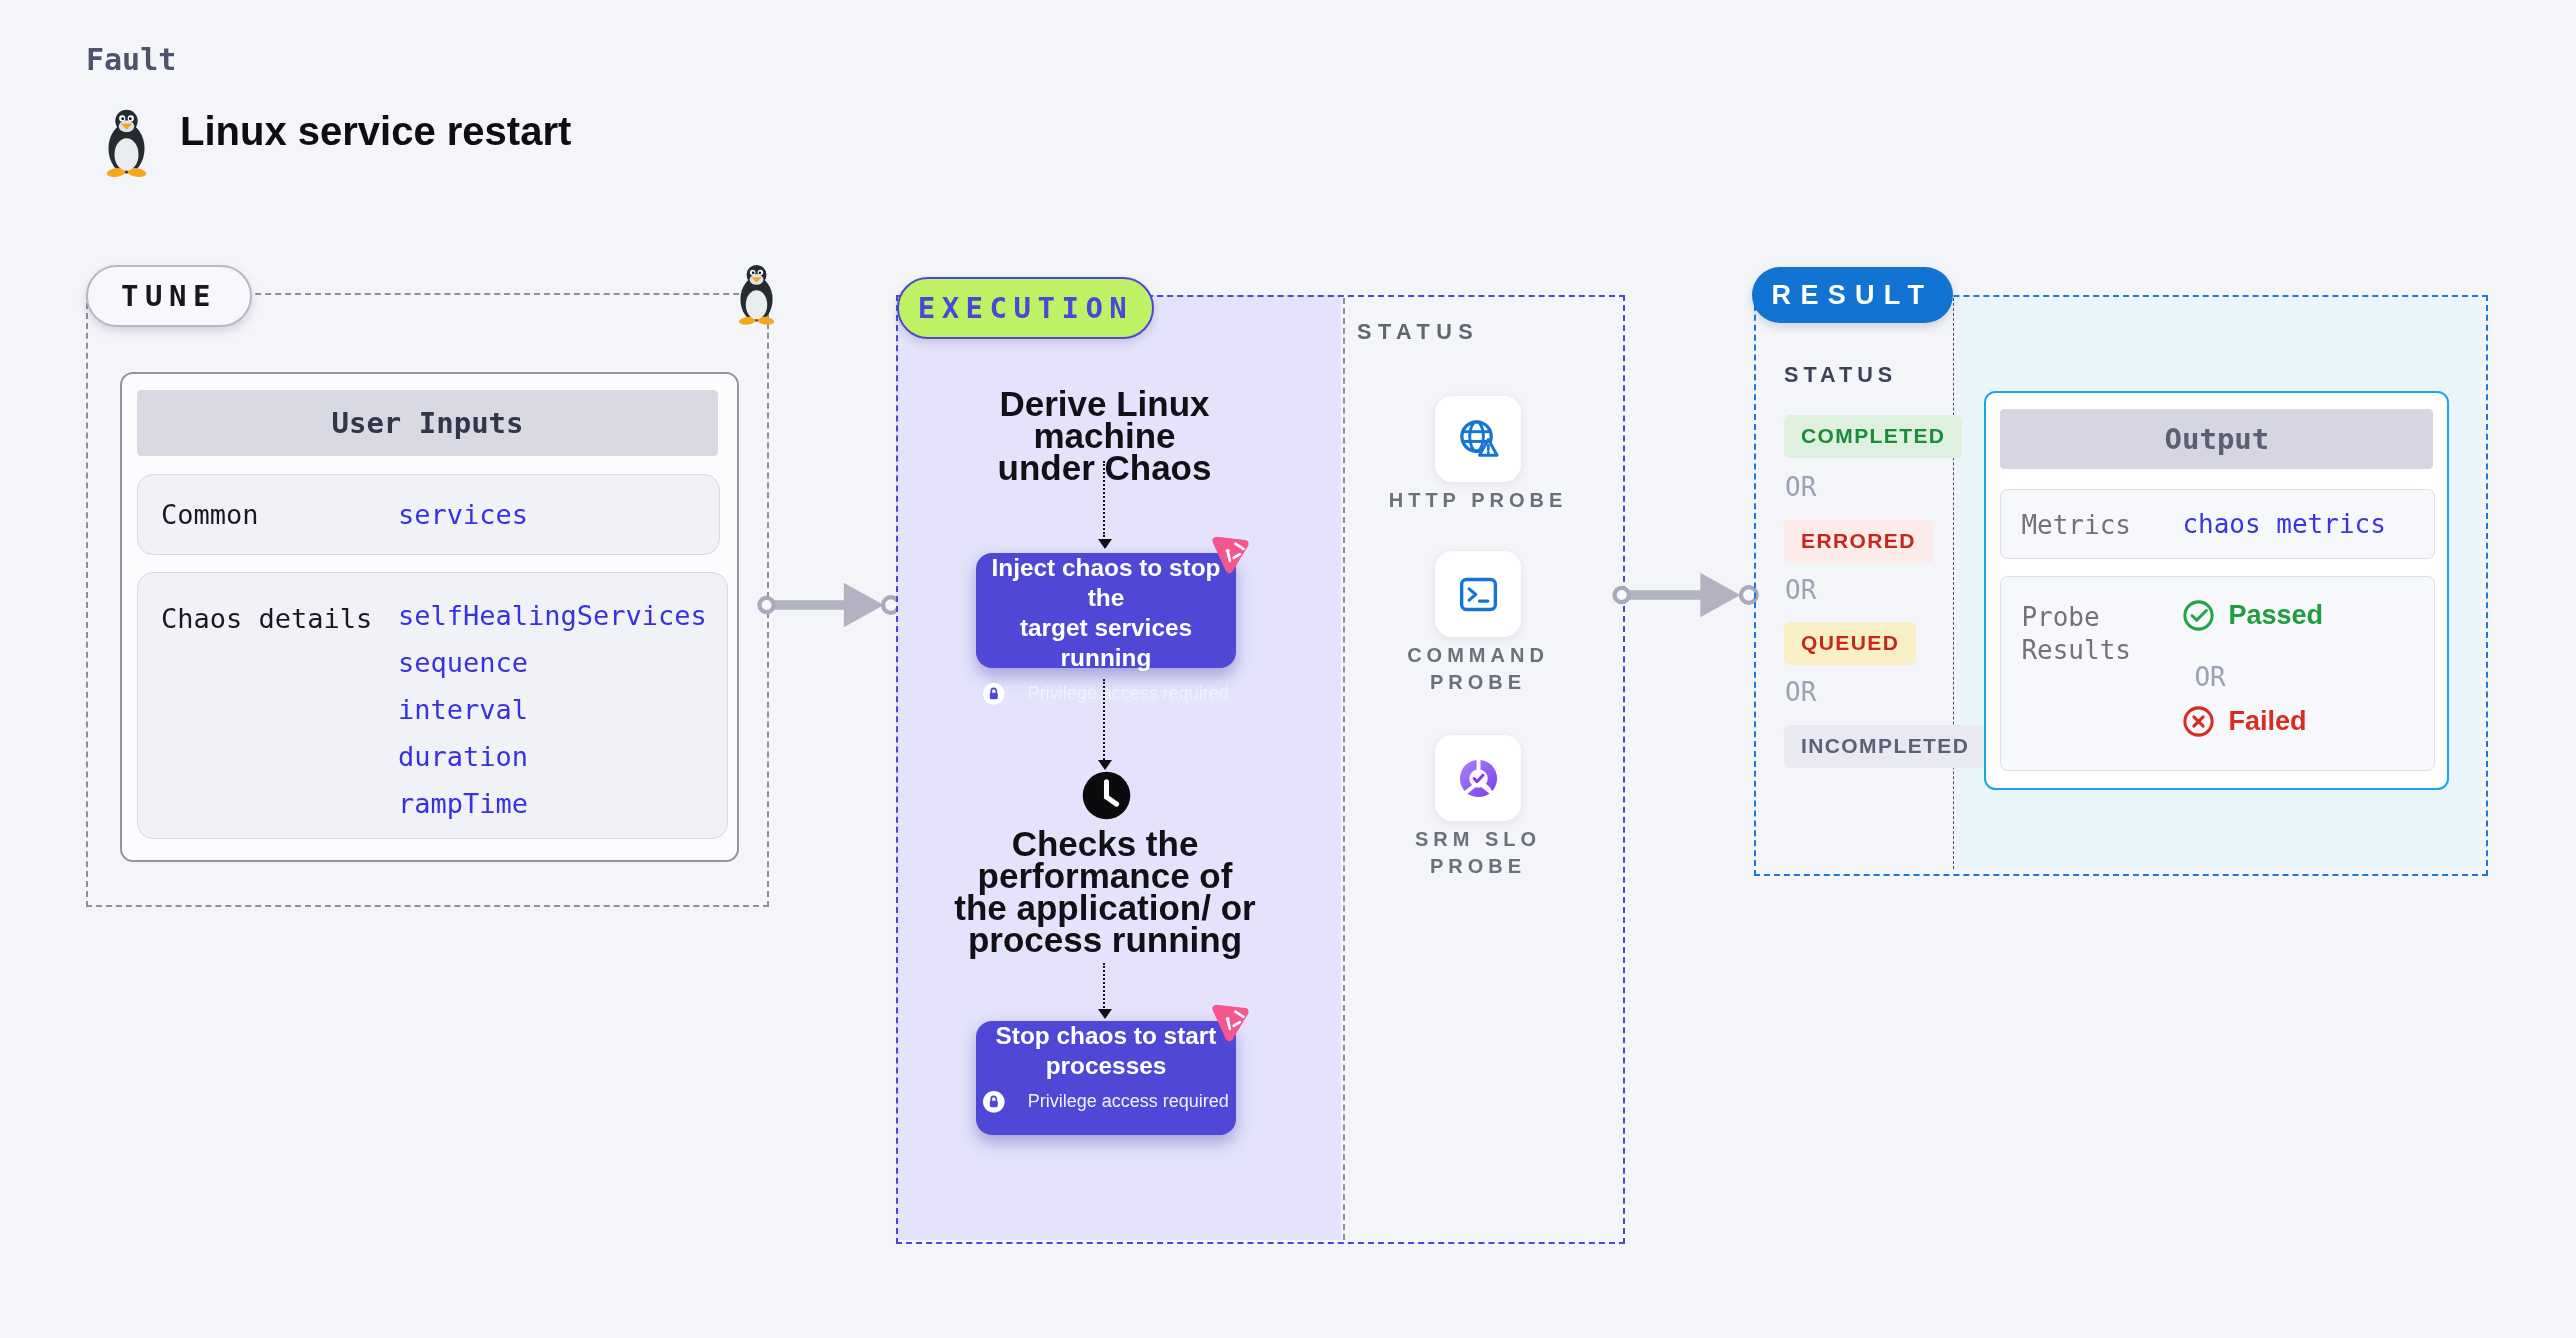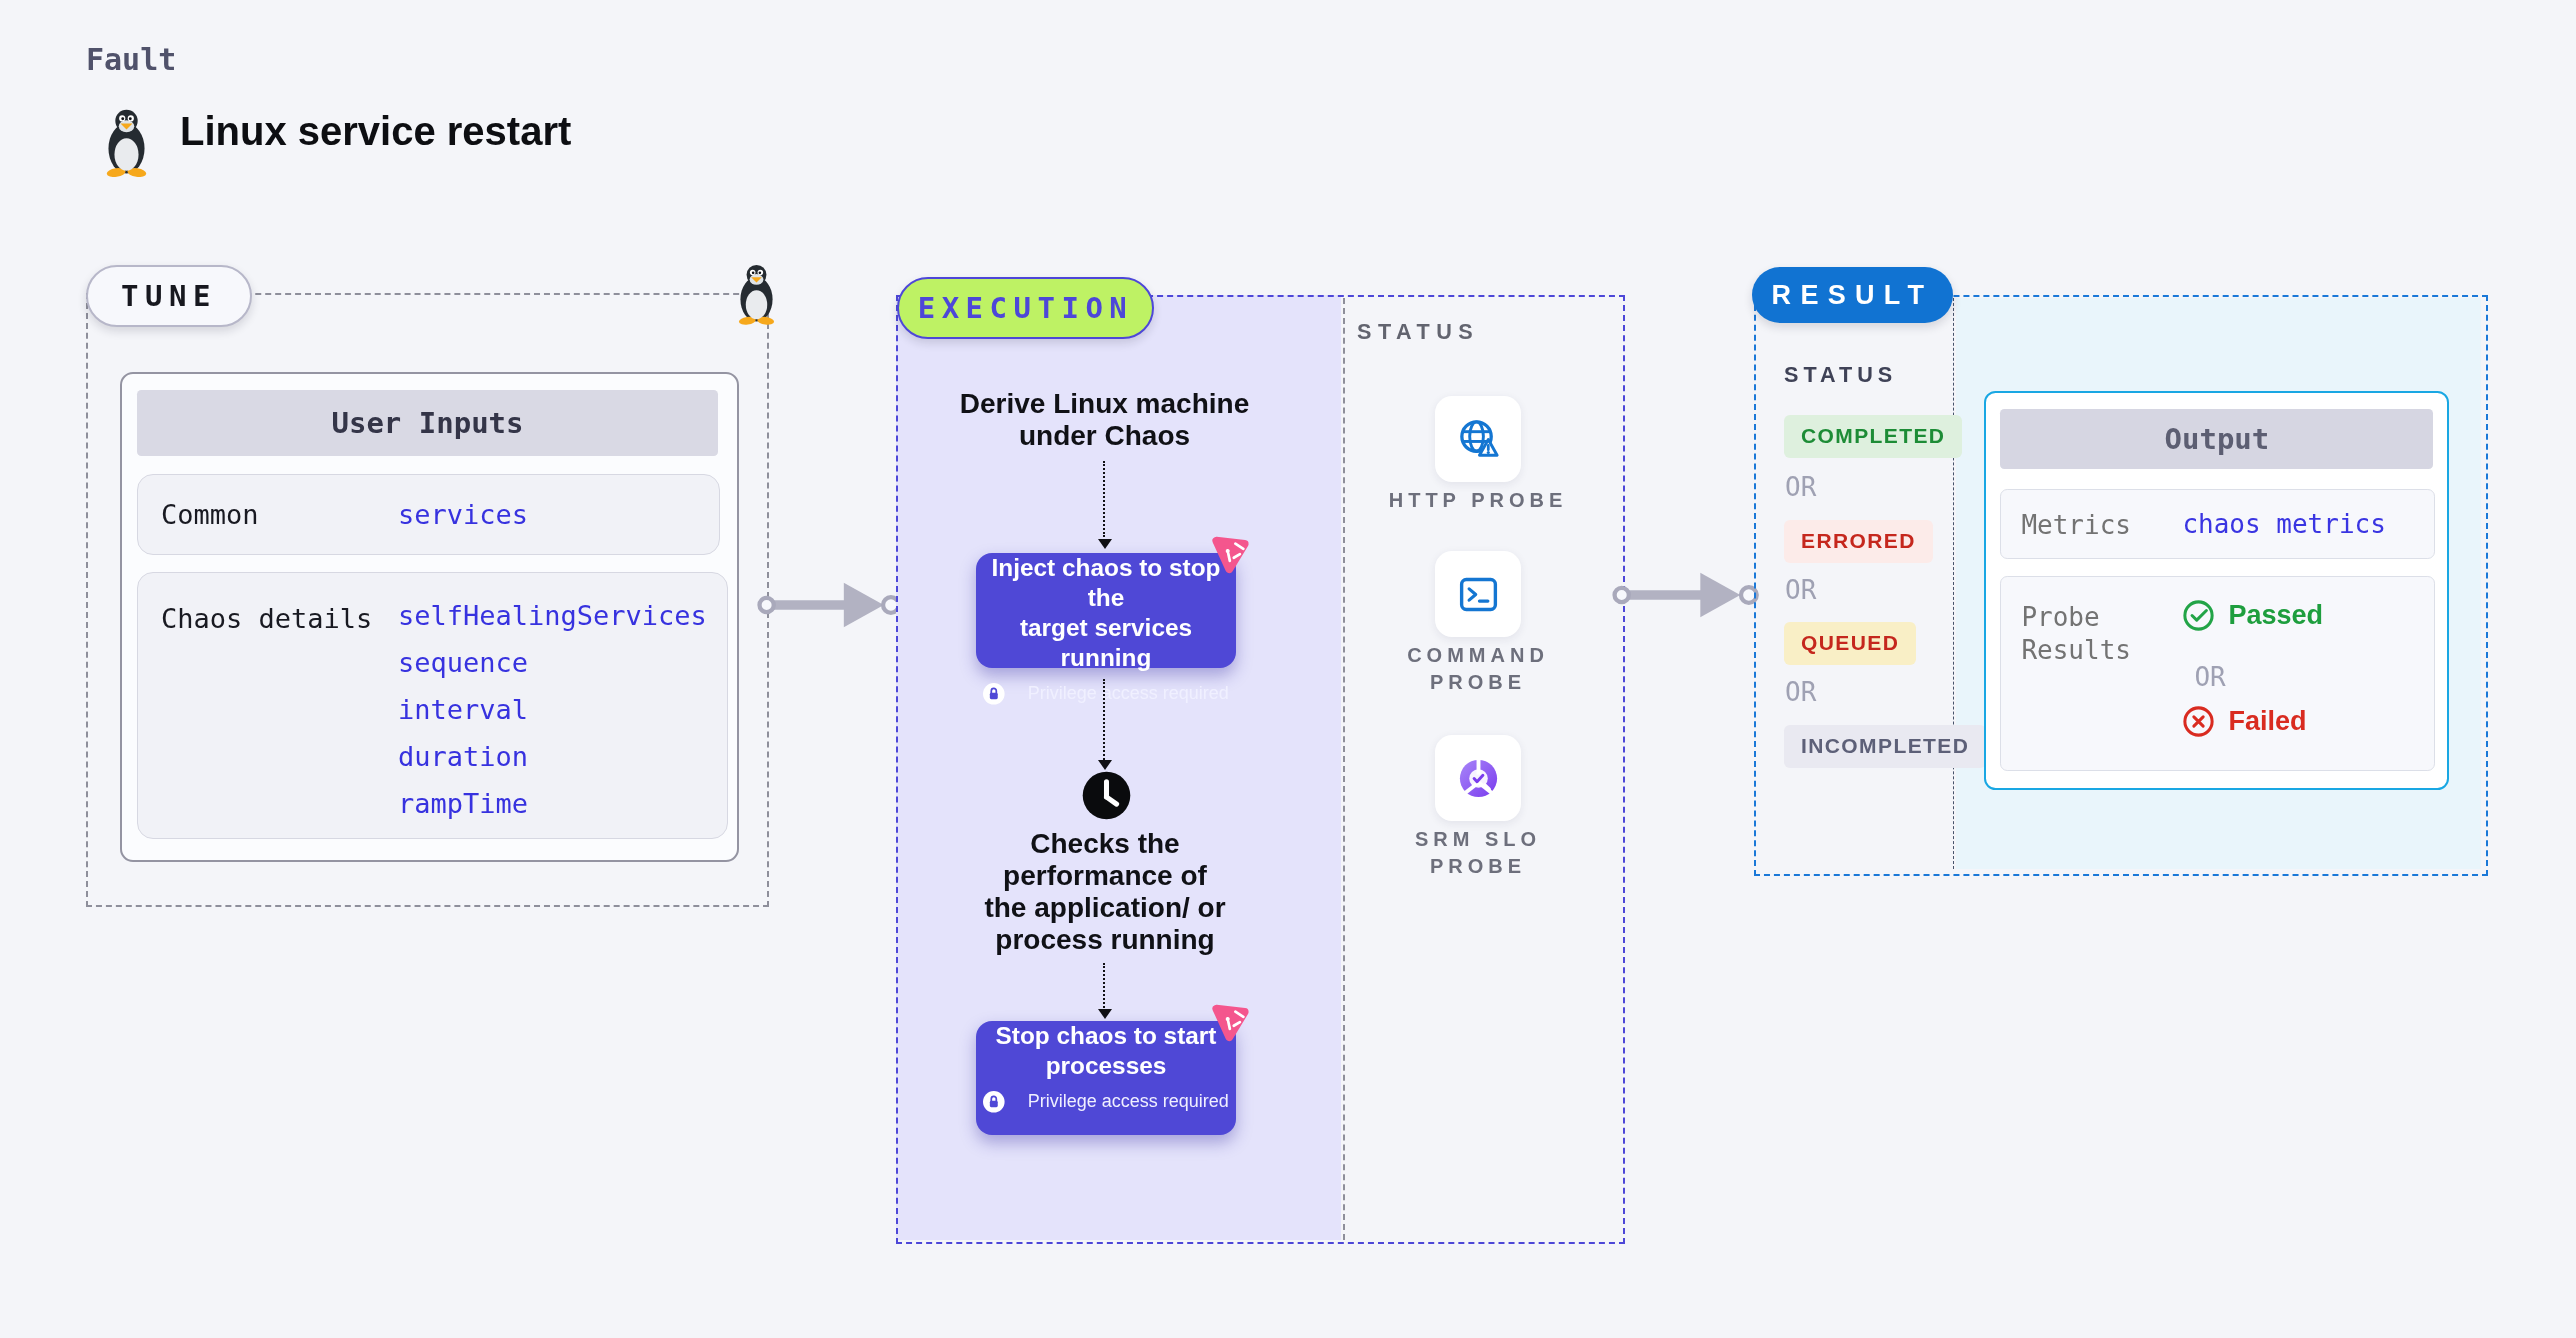--- a/index.html
+++ b/index.html
@@ -40,21 +40,21 @@
   .ui-row{background:#f1f2f7;border:1.4px solid #d7d8e2;border-radius:16px;}
   .ui-row1{left:137px;top:474px;width:581px;height:79px;}
   .ui-row2{left:137px;top:572px;width:581px;height:265px;padding-left:8px;}
   .ui-label{font-size:27px;color:#191a22;}
   .ui-value{font-size:27px;color:#3732df;}
 
   
   .gray-arrow{overflow:visible;}
 
   
-  .flow-text{font-weight:bold;color:#101116;font-size:28px;line-height:32px;text-align:center;}
+  .flow-text{font-weight:bold;color:#101116;font-size:35px;line-height:32px;text-align:center;}
   .flow-text span{display:block;}
   .connector{width:0;border-left:2.2px dotted #101014;}
   .conn-arrowhead{width:0;height:0;border-left:7.2px solid transparent;border-right:7.2px solid transparent;
                   border-top:10.8px solid #101014;}
   .chaos-btn{width:260px;background:#4f48d6;border-radius:16px;color:#fff;text-align:center;
              box-shadow:0 7.2px 16px rgba(52,44,160,.35);}
   .chaos-btn .btn-title{font-size:24.4px;font-weight:bold;line-height:30px;}
   .chaos-btn .btn-title span{display:block;}
   .privilege{display:flex;align-items:center;justify-content:center;gap:23px;margin-top:10px;
              font-size:18px;color:#f0f0ff;}

